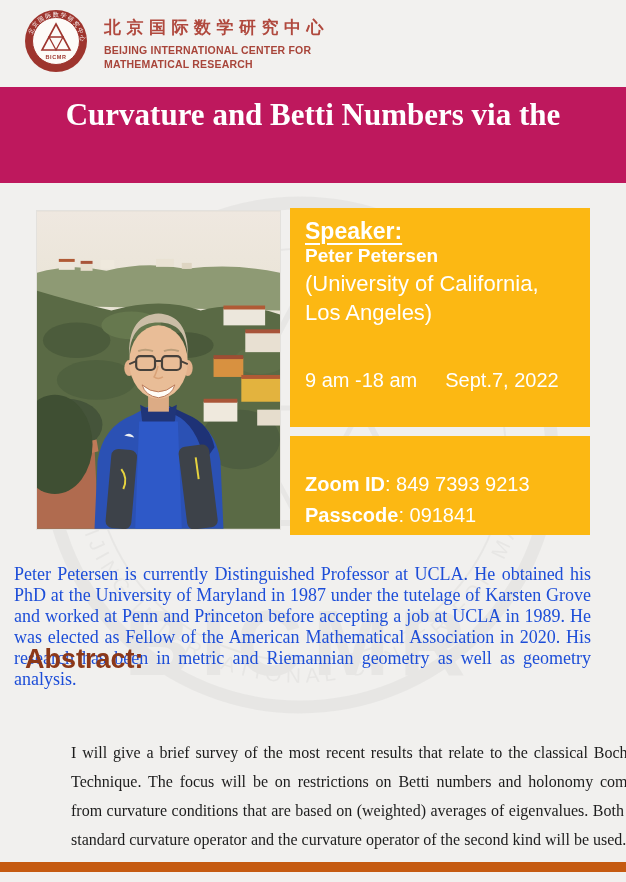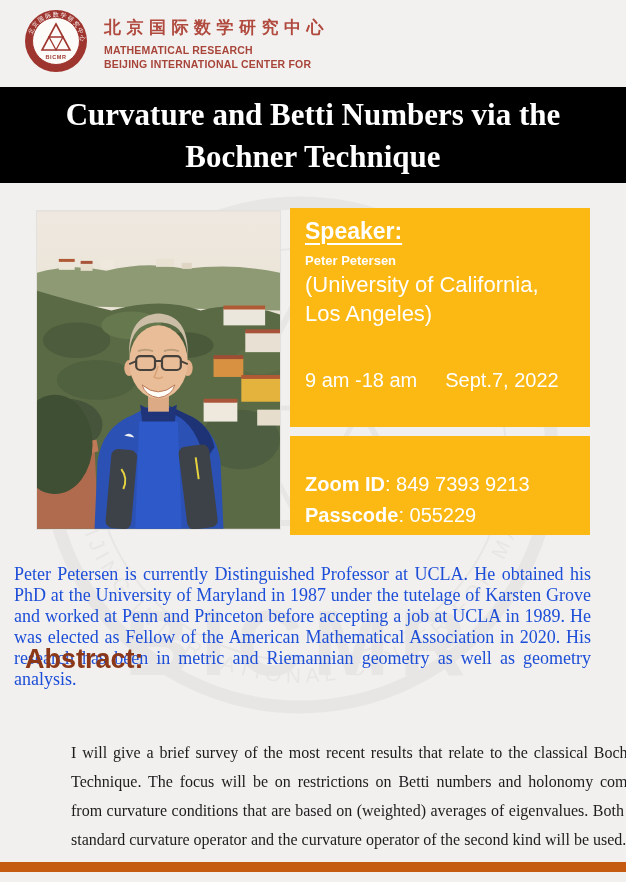--- a/index.html
+++ b/index.html
@@ -9,40 +9,40 @@
     font-family:"Liberation Sans",sans-serif;
   }
   
   .header{position:absolute;top:0;left:0;right:0;height:87px;background:#f2f1ef;}
   .logo{position:absolute;left:24px;top:9px;width:64px;height:64px;}
   .org{position:absolute;left:104px;top:16px;}
   .org-cn{font-size:17px;font-weight:bold;letter-spacing:5.5px;color:#b0493e;}
   .org-en{font-size:10.5px;font-weight:bold;line-height:13.5px;color:#a8453a;margin-top:5px;letter-spacing:.2px;}
   
   .title-band{
-    position:absolute;top:87px;left:0;right:0;height:96px;background:#000000;
+    position:absolute;top:87px;left:0;right:0;height:96px;background:#be185d;
     color:#ffffff;text-align:center;font-family:"Liberation Serif",serif;
     font-weight:bold;font-size:31px;line-height:42px;padding-top:7px;box-sizing:border-box;
   }
   
   .watermark{position:absolute;left:0;top:183px;width:626px;height:679px;opacity:.06;pointer-events:none;}
   .watermark text{font-family:"Liberation Sans",sans-serif;fill:#555;}
   
   .photo{position:absolute;left:36px;top:210px;width:245px;height:320px;border:1px solid #e3e1dd;box-sizing:border-box;background:#dcd8cf;}
   .photo svg{display:block;}
   
   .infobox{
     position:absolute;left:290px;width:300px;background:#fcb813;color:#ffffff;
     box-sizing:border-box;padding:10px 15px;
   }
   .box-speaker{top:208px;height:148px;}
   .box-time{top:349px;height:78px;}
   .box-zoom{top:436px;height:99px;padding-top:33px;}
   .box-label{font-size:23px;font-weight:bold;text-decoration:underline;text-underline-offset:4px;}
-  .speaker-name{font-size:13px;font-weight:bold;margin-top:8px;}
+  .speaker-name{font-size:19px;font-weight:bold;}
   .speaker-affil{font-size:22px;line-height:29px;margin-top:2px;}
   .time-line{font-size:20px;margin-top:10px;}
   .time-date{margin-left:28px;}
   .zoom-line{font-size:20px;line-height:31px;}
   .zoom-line .lbl{font-weight:bold;}
   
   .bio{
     position:absolute;left:14px;width:577px;top:546px;
     font-family:"Liberation Serif",serif;font-size:18px;line-height:21px;
     text-align:justify;color:#1d4ed8;
@@ -72,29 +72,28 @@
       <text font-size="6" fill="#ffffff" letter-spacing="1.2">
         <textPath href="#seal-arc" startOffset="8%">北京国际数学研究中心</textPath>
       </text>
       <path d="M32,15 L46,41 L18,41 Z" fill="none" stroke="#9e352e" stroke-width="1.6"></path>
       <path d="M25,28 L39,28 L32,41 Z" fill="none" stroke="#9e352e" stroke-width="1.3"></path>
       <text x="32" y="50" font-size="5.5" font-weight="bold" fill="#9e352e" text-anchor="middle" letter-spacing="0.6">BICMR</text>
     </svg>
     <div class="org">
       <div class="org-cn">北京国际数学研究中心</div>
       <div class="org-en">
+        <div>BEIJING INTERNATIONAL CENTER FOR</div>
         <div>MATHEMATICAL RESEARCH</div>
-        <div>BEIJING INTERNATIONAL CENTER FOR</div>
       </div>
     </div>
   </div>
 
   <div class="title-band">
     <div>Curvature and Betti Numbers via the</div>
-    <div>Bochner Technique</div>
   </div>
 
   <svg class="watermark" viewBox="0 0 626 679" aria-hidden="true">
     <circle cx="300" cy="272" r="252" fill="none" stroke="#555" stroke-width="13"></circle>
     <circle cx="300" cy="272" r="206" fill="none" stroke="#555" stroke-width="2"></circle>
     <path d="M300,110 L422,340 L178,340 Z" fill="none" stroke="#555" stroke-width="6"></path>
     <path d="M239,225 L361,225 L300,340 Z" fill="none" stroke="#555" stroke-width="5"></path>
     <path id="wm-arc" d="M 72,300 A 230,230 0 0 0 528,300" fill="none"></path>
     <text font-size="21" letter-spacing="5">
       <textPath href="#wm-arc" startOffset="2%">BEIJING INTERNATIONAL CENTER FOR MATHEMATICAL RESEARCH</textPath>
@@ -193,21 +192,21 @@
     <div class="time-line">
       <span>9 am -18 am</span><span class="time-date">Sept.7, 2022</span>
     </div>
   </div>
 
   <div class="infobox box-zoom">
     <div class="zoom-line">
       <span class="lbl">Zoom ID</span><span>: 849 7393 9213</span>
     </div>
     <div class="zoom-line">
-      <span class="lbl">Passcode</span><span>: 055229</span>
+      <span class="lbl">Passcode</span><span>: 091841</span>
     </div>
   </div>
 
   <p class="bio">Peter Petersen is currently Distinguished Professor at UCLA. He obtained his PhD at the University of Maryland in 1987 under the tutelage of Karsten Grove and worked at Penn and Princeton before accepting a job at UCLA in 1989. He was elected as Fellow of the American Mathematical Association in 2020. His research has been in metric and Riemannian geometry as well as geometry analysis.</p>
 
   <div class="abstract-heading">Abstract:</div>
   <p class="abstract-text">I will give a brief survey of the most recent results that relate to the classical Bochner Technique. The focus will be on restrictions on Betti numbers and holonomy coming from curvature conditions that are based on (weighted) averages of eigenvalues. Both the standard curvature operator and the curvature operator of the second kind will be used.</p>
 
   <div class="footer-band"></div>
 

